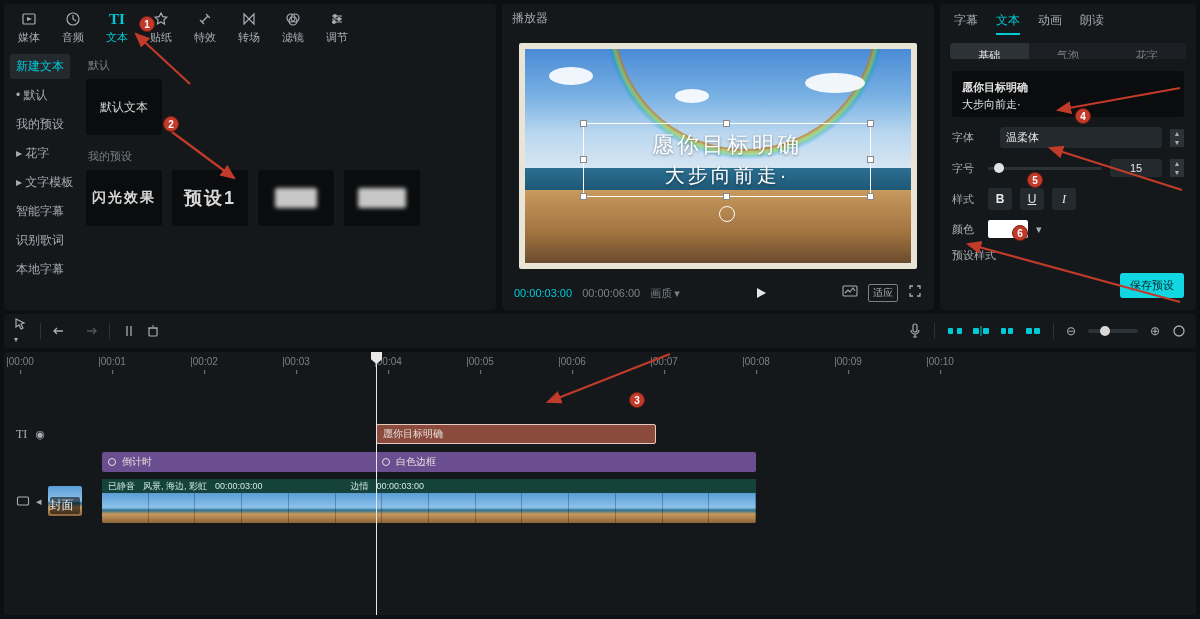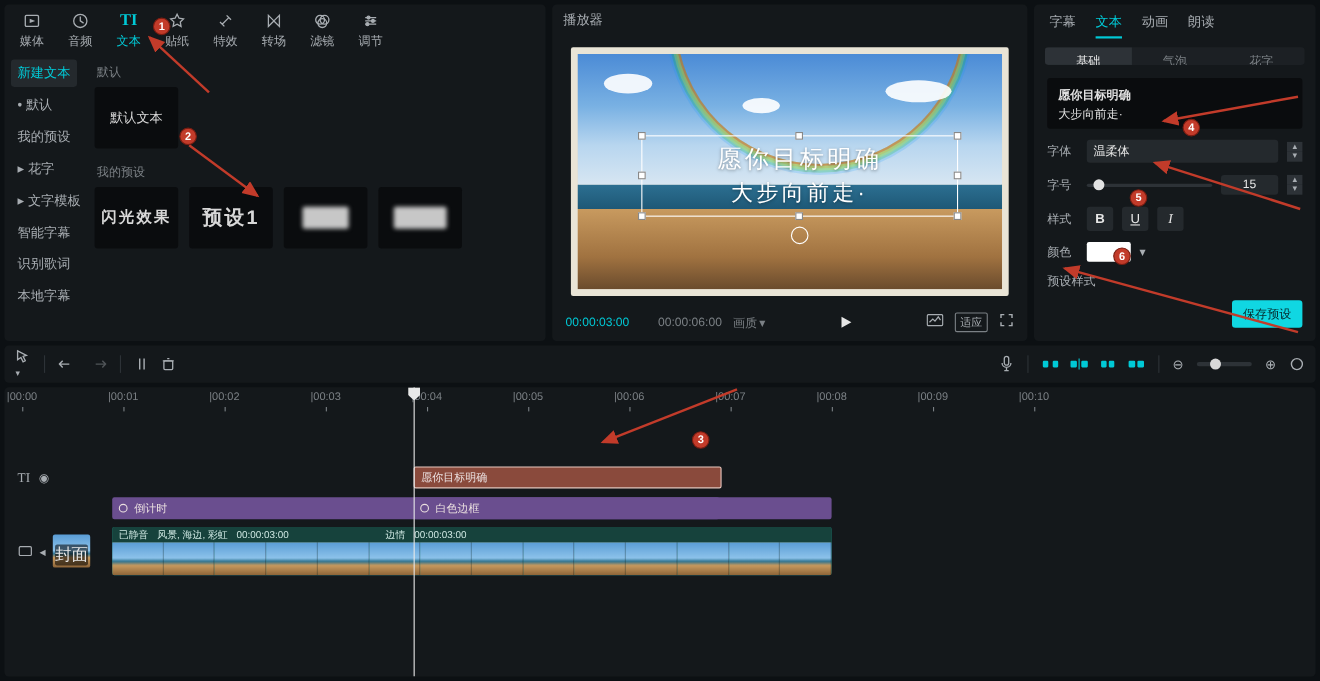--- a/index.html
+++ b/index.html
@@ -53,39 +53,39 @@
   .rainbow{position:absolute;width:260px;height:260px;border-radius:50%;left:90px;top:-160px;box-shadow:0 0 0 2px rgba(255,0,0,.25),0 0 0 4px rgba(255,165,0,.22),0 0 0 6px rgba(255,255,0,.2),0 0 0 8px rgba(0,200,0,.18),0 0 0 10px rgba(0,150,255,.16);}
   .cloud{position:absolute;background:#fff;border-radius:50%;opacity:.9;}
   .textbox{position:absolute;left:58px;top:74px;right:40px;height:74px;border:1px solid #fff;color:#fff;display:flex;flex-direction:column;align-items:center;justify-content:center;font-family:"KaiTi","STKaiti",serif;font-size:22px;text-shadow:0 1px 3px rgba(0,0,0,.4);letter-spacing:3px;}
   .textbox .l2{font-size:20px;margin-top:2px;}
   .handle{position:absolute;width:7px;height:7px;background:#fff;border:1px solid #888;}
   .h-tl{left:-4px;top:-4px}.h-tr{right:-4px;top:-4px}.h-bl{left:-4px;bottom:-4px}.h-br{right:-4px;bottom:-4px}
   .h-tm{left:calc(50% - 4px);top:-4px}.h-bm{left:calc(50% - 4px);bottom:-4px}.h-ml{left:-4px;top:calc(50% - 4px)}.h-mr{right:-4px;top:calc(50% - 4px)}
   .rotico{position:absolute;left:calc(50% - 8px);bottom:-26px;width:16px;height:16px;border:1.5px solid #fff;border-radius:50%;}
   .player-bar{display:flex;align-items:center;gap:10px;padding:6px 12px 8px 12px;font-size:11px;}
   .time-cur{color:var(--accent);}
-  .time-tot{color:var(--text-dim2);margin-left:16px;}
+  .time-tot{color:var(--text-dim2);}
   .q{color:var(--text-dim2);display:flex;align-items:center;gap:2px;}
   .spacer{flex:1}
   .playbtn{color:#e6e6e6;}
   .pbar-icons{display:flex;gap:10px;color:var(--text-dim);}
   .pbar-icons .chip{border:1px solid var(--text-dim2);border-radius:2px;padding:1px 4px;font-size:10px;}
   
   .props{width:256px;}
   .props-tabs{display:flex;gap:18px;padding:8px 14px 4px 14px;font-size:12px;}
   .ptab{color:var(--text-dim);cursor:pointer;padding-bottom:4px;}
   .ptab.active{color:var(--accent);border-bottom:2px solid var(--accent);}
   .subtabs{display:flex;margin:4px 10px;border-radius:3px;overflow:hidden;background:var(--bg-2);text-decoration:underline;}
   .subtab{flex:1;text-align:center;padding:5px 0;font-size:11px;color:var(--text-dim2);cursor:pointer;}
   .subtab.active{background:var(--bg-4);color:var(--text-0);}
   .props-body{padding:8px 12px;display:flex;flex-direction:column;gap:10px;font-size:11px;flex:1;}
   .textinput{background:#0a0c0e;border:none;resize:none;color:#e0e0e0;padding:8px 10px;border-radius:3px;height:46px;font-size:11px;line-height:1.5;font-family:inherit;}
   .row{display:flex;align-items:center;gap:8px;}
   .rowlabel{width:28px;color:var(--text-dim);}
-  .select{background:var(--bg-3);border-radius:3px;padding:3px 6px;flex:1;display:flex;align-items:center;justify-content:space-between;color:var(--text-0);}
+  .select{background:var(--bg-3);border-radius:3px;padding:3px 6px;flex:1;display:flex;align-items:center;justify-content:space-between;color:var(--text-0);margin-left:12px;}
   .stepper{display:flex;flex-direction:column;gap:0;}
   .stepbtn{width:14px;height:9px;background:var(--bg-4);display:flex;align-items:center;justify-content:center;color:var(--text-dim);font-size:7px;}
   .slider{flex:1;height:20px;position:relative;display:flex;align-items:center;}
   .slider-track{height:3px;background:var(--bg-4);width:100%;border-radius:2px;}
   .slider-thumb{position:absolute;width:10px;height:10px;border-radius:50%;background:#e2e2e2;left:6px;top:5px;}
   .numbox{width:52px;background:var(--bg-3);border-radius:3px;padding:3px 4px;text-align:center;}
   .stylbtns{display:flex;gap:8px;}
   .stylbtn{width:24px;height:22px;background:var(--bg-3);border-radius:3px;display:flex;align-items:center;justify-content:center;color:var(--text-0);font-size:12px;}
   .swatch{width:40px;height:18px;background:#fff;border-radius:2px;}
   .savepreset{align-self:flex-end;background:var(--accent-cyan);color:#062a2d;padding:5px 10px;border-radius:3px;font-size:11px;margin-top:auto;margin-bottom:4px;cursor:pointer;}
@@ -107,21 +107,21 @@
   .clip{position:absolute;height:20px;top:2px;border-radius:2px;font-size:10px;color:#eadfdf;display:flex;align-items:center;padding:0 6px;gap:6px;overflow:hidden;}
   .clip.text{background:var(--brown);left:288px;width:280px;border:1px solid #e8c7bf;}
   .clip.fx1{background:var(--purple);left:14px;width:552px;}
   .clip.fx2{background:var(--purple);left:288px;width:380px;}
   .videorow{height:46px;}
   .videoclip{position:absolute;left:14px;top:1px;height:44px;width:654px;border-radius:2px;overflow:hidden;background:var(--green);}
   .videometa{height:14px;background:#16423c;color:#cfe8e3;font-size:9px;display:flex;align-items:center;gap:8px;padding:0 6px;}
   .filmstrip{height:30px;display:flex;}
   .fsframe{flex:1;background:linear-gradient(180deg,#5a9dd6 0%,#8cc2ea 48%,#2e7390 58%,#c7995e 70%,#8c6438 100%);border-right:1px solid rgba(0,0,0,.25);}
   .cover{width:40px;height:30px;margin-right:6px;background:linear-gradient(180deg,#5a9dd6 0%,#8cc2ea 48%,#2e7390 58%,#c7995e 70%,#8c6438 100%);border-radius:2px;position:relative;}
-  .coverlbl{position:absolute;left:2px;bottom:2px;right:2px;background:rgba(0,0,0,.55);color:#e8e8e8;font-size:15px;text-align:right;border-radius:2px;}
+  .coverlbl{position:absolute;left:2px;bottom:2px;right:2px;background:rgba(0,0,0,.55);color:#e8e8e8;font-size:12px;text-align:left;border-radius:2px;}
   
   .mark{position:absolute;width:16px;height:16px;border-radius:50%;background:var(--mark-red);color:#fff;font-size:10px;font-weight:700;display:flex;align-items:center;justify-content:center;border:1px solid #7a1d12;z-index:30;pointer-events:none;}
   .arrow{position:absolute;z-index:29;pointer-events:none;}
   .gear{display:inline-block;width:8px;height:8px;border:1px solid currentColor;border-radius:50%;position:relative;}
 </style>
 </head>
 <body>
 
 <div class="app">
   <div class="top">

